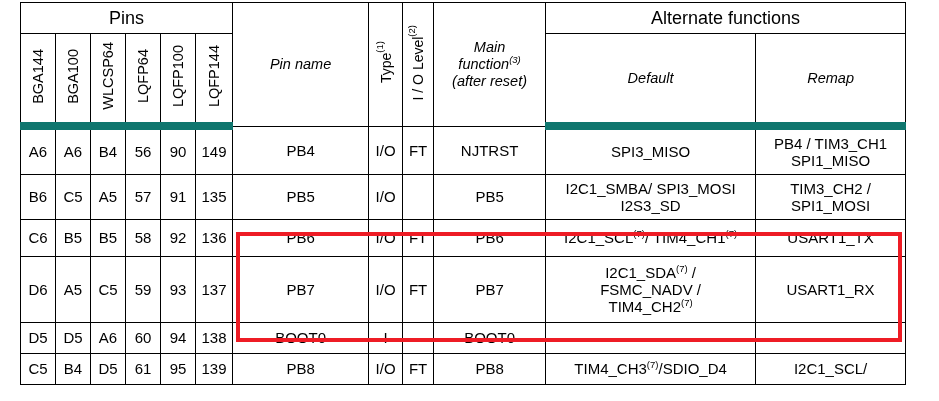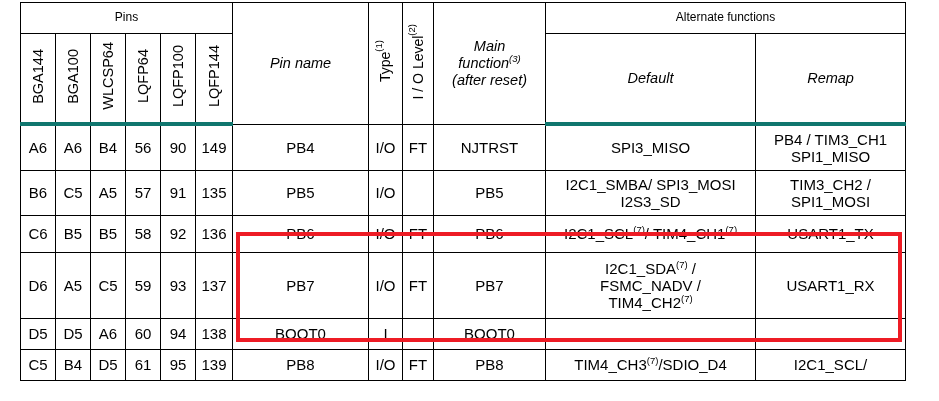--- a/index.html
+++ b/index.html
@@ -42,21 +42,21 @@
     text-align: center;
     vertical-align: middle;
     font-weight: normal;
     line-height: 1.15;
     background: #ffffff;
   }
 
   
   .hdr-group {
     font-weight: bold;
-    font-size: 12px;
+    font-size: 18px;
     height: 30px;
   }
   .hdr-cell {
     font-weight: bold;
     font-size: 14.5px;
     height: 88px;
     font-style: italic;
   }
   .hdr-rot {
     font-weight: bold;
@@ -70,21 +70,21 @@
     white-space: nowrap;
     display: inline-block;
     letter-spacing: 0px;
   }
   .hdr-rot.thin .rot-inner {
     font-size: 14px;
   }
 
   
   tr.thickline td, tr.thickline th {
-    border-bottom: 4px solid #0f766e;
+    border-bottom: 8px solid #0f766e;
   }
 
   
   td.body {
     font-size: 15px;
   }
   tr.r1 td { height: 44px; }
   tr.r2 td { height: 44px; }
   tr.r3 td { height: 36px; }
   tr.r4 td { height: 65px; margin-top: 8px; }

